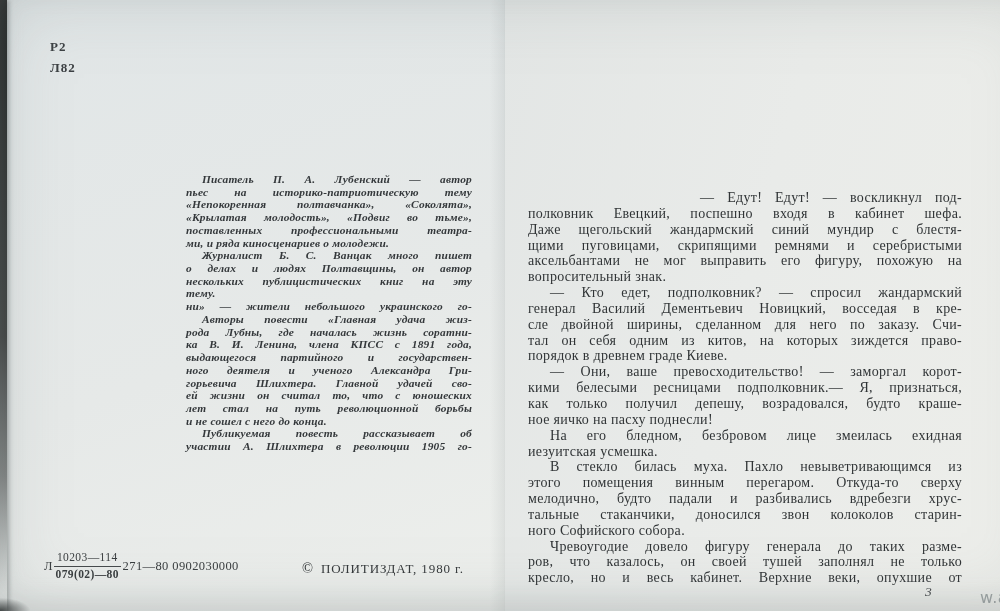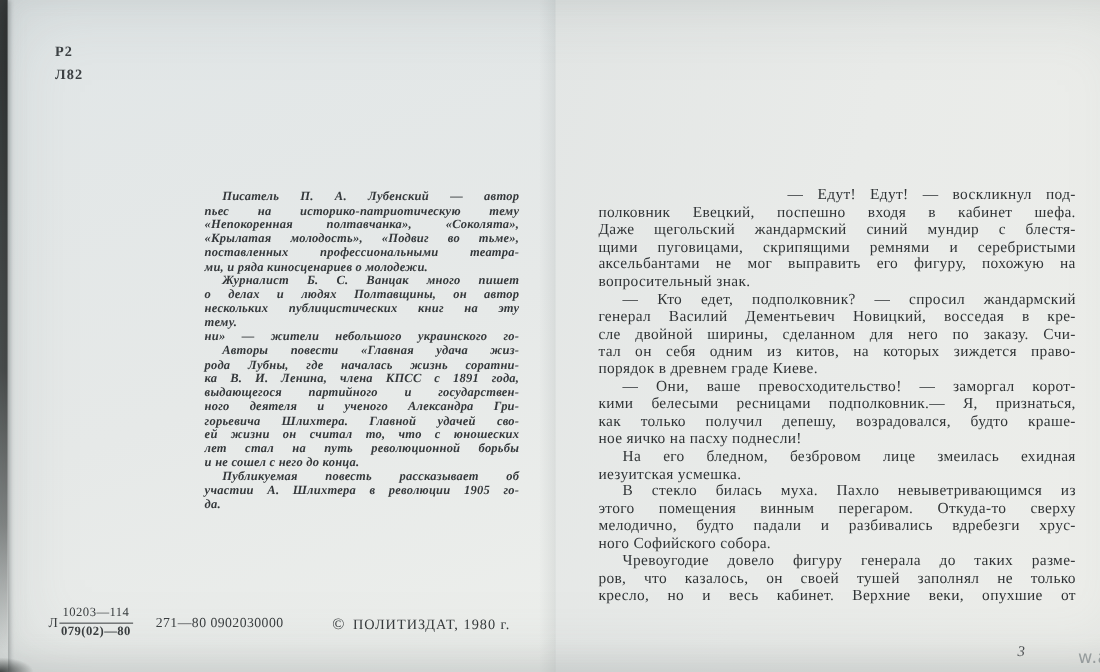--- a/index.html
+++ b/index.html
@@ -20,28 +20,28 @@
   .codes{position:absolute;left:50px;top:36px;font-size:13px;line-height:21px;
     color:#3c4043;font-weight:bold;letter-spacing:1px;}
   .ltext{position:absolute;left:186px;top:173px;width:286px;
     font-size:11.4px;line-height:12.72px;font-weight:600;
     color:#34383b;letter-spacing:.2px;font-style:italic;}
   .line{text-align:justify;text-align-last:justify;white-space:normal;}
   .line.end{text-align-last:left;}
   .ltext .ind{text-indent:16px;}
   .imprint{position:absolute;left:44px;top:551px;font-size:12.5px;color:#383c3e;letter-spacing:.4px;}
   .imprint>span{vertical-align:middle;}
-  .frac{display:inline-block;text-align:center;font-size:11.5px;line-height:1.2;margin:0 21px 0 1px;}
+  .frac{display:inline-block;text-align:center;font-size:11.5px;line-height:1.2;margin:0 2px 0 1px;}
   .ftop{display:block;padding:0 3px 1px;border-bottom:1.2px solid #45494b;}
   .fbot{display:block;padding-top:1px;font-weight:bold;}
   .copyright{position:absolute;left:302px;top:560px;font-size:13px;letter-spacing:.9px;color:#34383a;}
   .csym{font-size:14.5px;margin-right:7px;}
   
-  .rtext{position:absolute;left:23px;top:170px;width:434px;
-    font-size:14px;line-height:15.85px;color:#303436;letter-spacing:.3px;margin-left:16px;}
+  .rtext{position:absolute;left:23px;top:190px;width:434px;
+    font-size:14px;line-height:15.85px;color:#303436;letter-spacing:.3px;}
   .rtext .ind{text-indent:22px;}
   .rtext .open{padding-left:172px;}
   .pageno{position:absolute;left:420px;top:584px;font-size:13.5px;font-style:italic;color:#45484b;}
   
   .fore-edge{position:absolute;top:0;right:0;width:50px;height:360px;
     background:linear-gradient(100deg,var(--fore_edge,#d4bd92) 20%,#bca06f 85%);
     clip-path:polygon(8px 0,37px 0,50px 150px,50px 345px);}
   
   .fabric{position:absolute;top:0;right:0;width:50px;height:160px;
     background:repeating-linear-gradient(40deg,var(--fabric_dark,#4a3322) 0 3px,#7a5c3d 3px 4px,#2f2013 4px 7px,var(--fabric_light,#c0a987) 7px 8.5px);
@@ -86,21 +86,20 @@
         <div class="line">рода Лубны, где началась жизнь соратни-</div>
         <div class="line">ка В. И. Ленина, члена КПСС с 1891 года,</div>
         <div class="line">выдающегося партийного и государствен-</div>
         <div class="line">ного деятеля и ученого Александра Гри-</div>
         <div class="line">горьевича Шлихтера. Главной удачей сво-</div>
         <div class="line">ей жизни он считал то, что с юношеских</div>
         <div class="line">лет стал на путь революционной борьбы</div>
         <div class="line end">и не сошел с него до конца.</div>
         <div class="line ind">Публикуемая повесть рассказывает об</div>
         <div class="line">участии А. Шлихтера в революции 1905 го-</div>
-        <div class="line end">да.</div>
       </div>
 
     <div class="imprint">
       <span>Л</span><span class="frac"><span class="ftop">10203—114</span><span class="fbot">079(02)—80</span></span><span>271—80 0902030000</span>
     </div>
 
     <div class="copyright">
       <span class="csym">©</span><span>ПОЛИТИЗДАТ, 1980 г.</span>
     </div>
   </div>
@@ -122,20 +121,21 @@
         <div class="line end">порядок в древнем граде Киеве.</div>
         <div class="line ind">— Они, ваше превосходительство! — заморгал корот-</div>
         <div class="line">кими белесыми ресницами подполковник.— Я, признаться,</div>
         <div class="line">как только получил депешу, возрадовался, будто краше-</div>
         <div class="line end">ное яичко на пасху поднесли!</div>
         <div class="line ind">На его бледном, безбровом лице змеилась ехидная</div>
         <div class="line end">иезуитская усмешка.</div>
         <div class="line ind">В стекло билась муха. Пахло невыветривающимся из</div>
         <div class="line">этого помещения винным перегаром. Откуда-то сверху</div>
         <div class="line">мелодично, будто падали и разбивались вдребезги хрус-</div>
+        <div class="line">тальные стаканчики, доносился звон колоколов старин-</div>
         <div class="line end">ного Софийского собора.</div>
         <div class="line ind">Чревоугодие довело фигуру генерала до таких разме-</div>
         <div class="line">ров, что казалось, он своей тушей заполнял не только</div>
         <div class="line">кресло, но и весь кабинет. Верхние веки, опухшие от</div>
       </div>
     <div class="pageno">3</div>
   </div>
 
   <div class="fore-edge"></div>
   <div class="fabric"></div>

